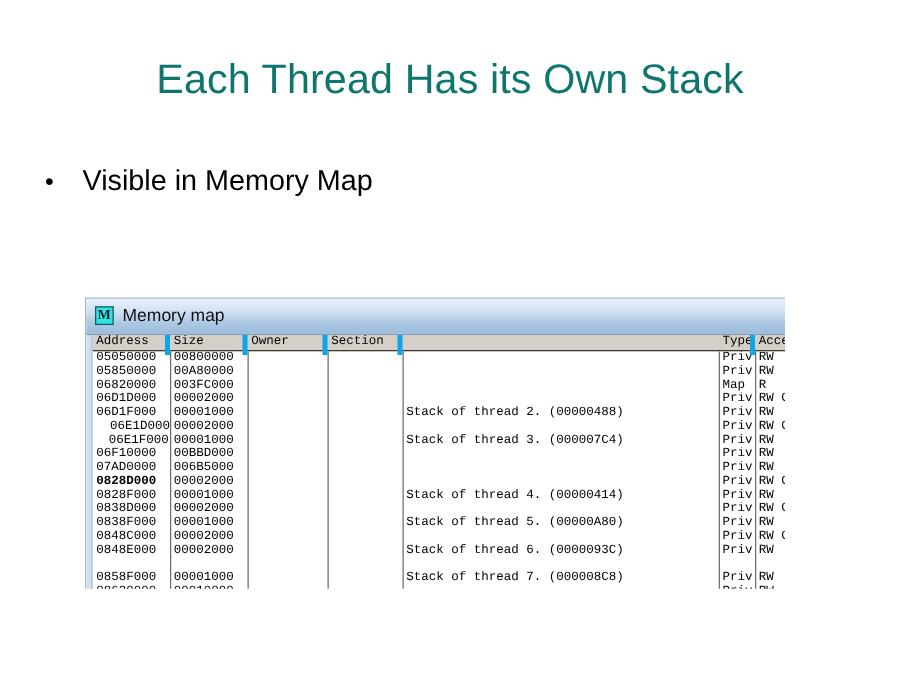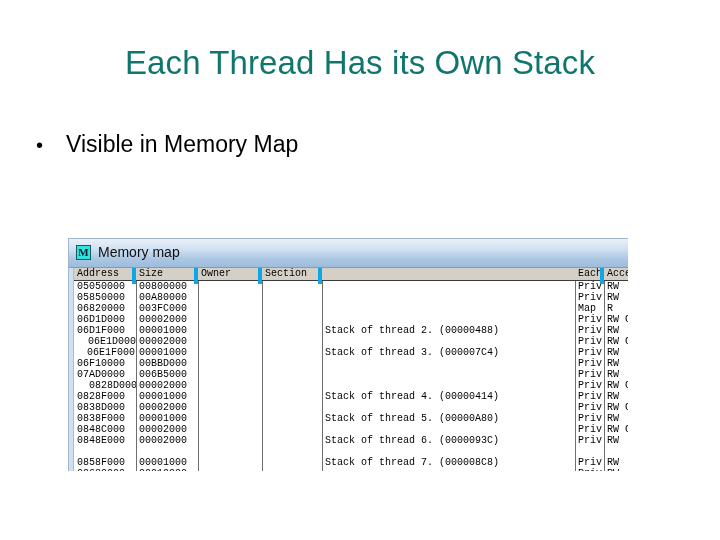--- a/index.html
+++ b/index.html
@@ -199,21 +199,21 @@
     </div>
   </div>
 
   <div class="grid-area">
     <div class="left-strip"></div>
     <div class="header-row" id="header-row">
         <div class="hcell" style="left: 0px; width: 62px;">Address</div>
         <div class="hcell" style="left: 62px; width: 62px;">Size</div>
         <div class="hcell" style="left: 124px; width: 64px;">Owner</div>
         <div class="hcell" style="left: 188px; width: 60px;">Section</div>
-        <div class="hcell" style="left: 501px; width: 29px;">Each</div>
+        <div class="hcell" style="left: 501px; width: 29px;">Type</div>
         <div class="hcell" style="left: 530px; width: 47px;">Access</div>
       </div>
     <div class="body-rows" id="body-rows">
         <div class="vline" style="left: 62px;"></div>
         <div class="vline" style="left: 124px;"></div>
         <div class="vline" style="left: 188px;"></div>
         <div class="vline" style="left: 248px;"></div>
         <div class="vline" style="left: 501px;"></div>
         <div class="vline" style="left: 530px;"></div>
         <div class="row" style="top: 0px;">
@@ -266,21 +266,21 @@
           <div class="cell" style="left: 501px; width: 29px;">Priv</div>
           <div class="cell" style="left: 530px; width: 47px;">RW</div>
         </div>
         <div class="row" style="top: 88px;">
           <div class="cell" style="left: 0px; width: 62px;">07AD0000</div>
           <div class="cell" style="left: 62px; width: 62px;">006B5000</div>
           <div class="cell" style="left: 501px; width: 29px;">Priv</div>
           <div class="cell" style="left: 530px; width: 47px;">RW</div>
         </div>
         <div class="row" style="top: 99px;">
-          <div class="cell" style="left: 12px; width: 62px;">0828D000</div>
+          <div class="cell" style="left: 0px; width: 62px; font-weight: bold;">0828D000</div>
           <div class="cell" style="left: 62px; width: 62px;">00002000</div>
           <div class="cell" style="left: 501px; width: 29px;">Priv</div>
           <div class="cell" style="left: 530px; width: 47px;">RW  Gua</div>
         </div>
         <div class="row" style="top: 110px; padding-left: 40px;">
           <div class="cell" style="left: 0px; width: 62px;">0828F000</div>
           <div class="cell" style="left: 62px; width: 62px;">00001000</div>
           <div class="cell" style="left: 248px; width: 253px;">Stack of thread 4. (00000414)</div>
           <div class="cell" style="left: 501px; width: 29px;">Priv</div>
           <div class="cell" style="left: 530px; width: 47px;">RW</div>

